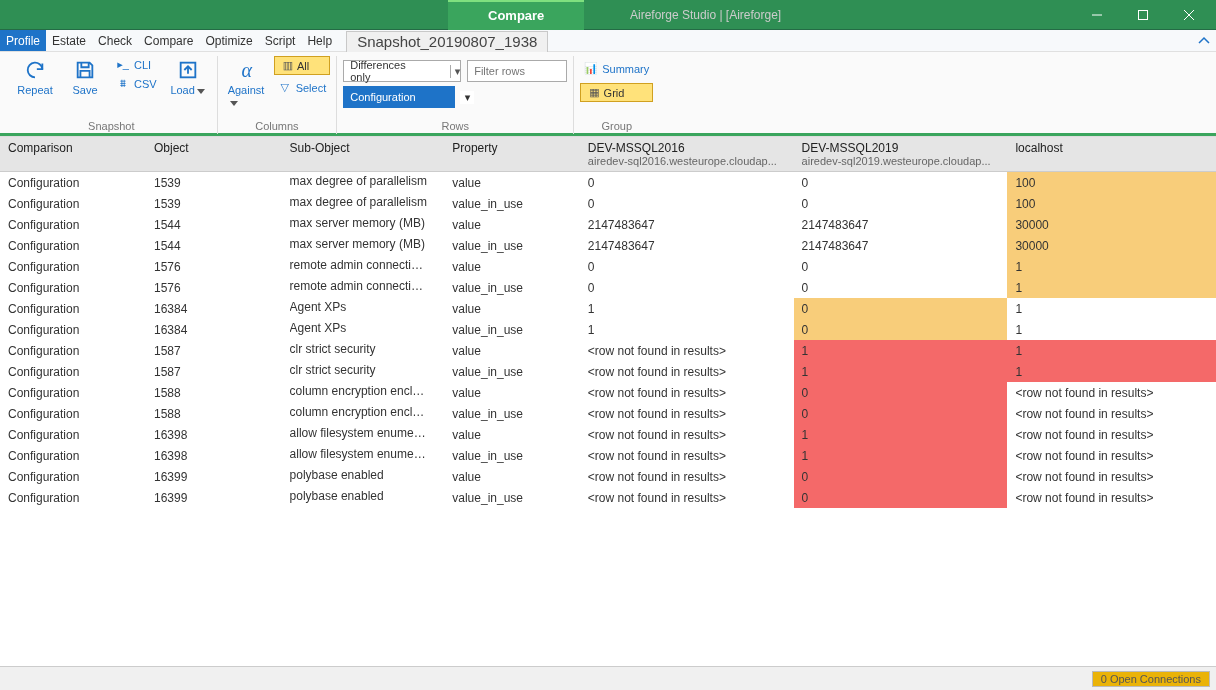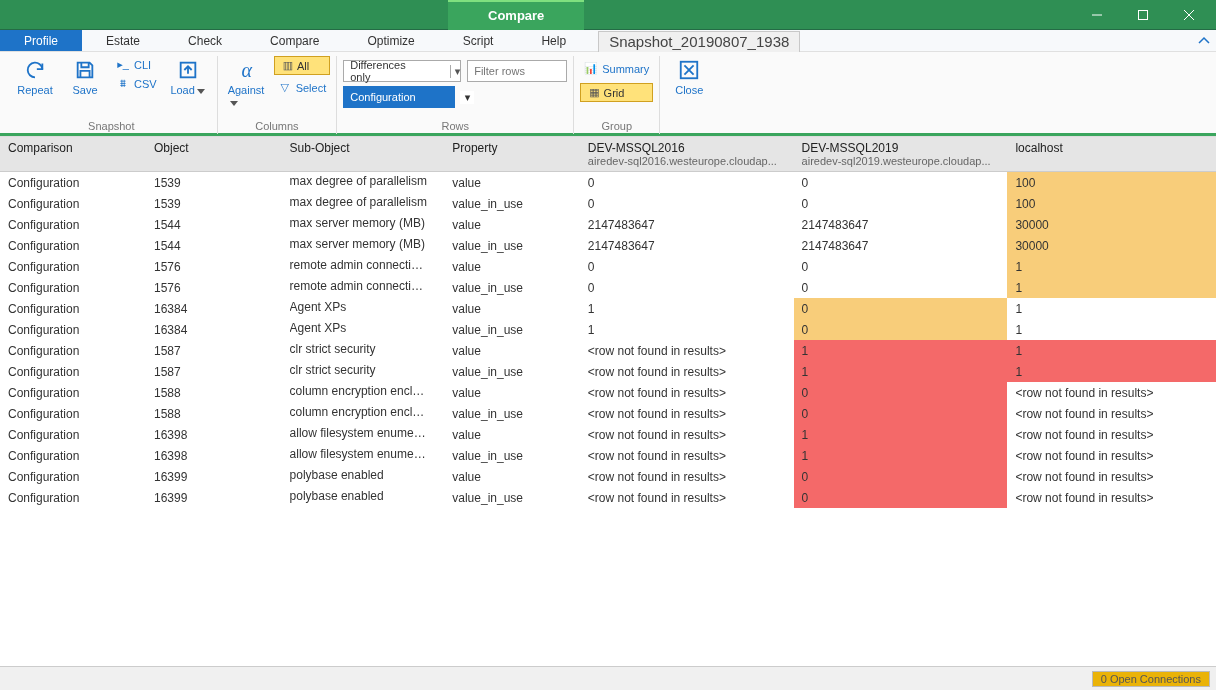--- a/index.html
+++ b/index.html
@@ -74,21 +74,21 @@
   .win-btn svg { width: 10px; height: 10px; }
   .menubar {
     height: 22px;
     display: flex;
     align-items: stretch;
     background: #f7f9fb;
     border-bottom: 1px solid #e0e0e0;
     position: relative;
   }
   .menu-item {
-    padding: 0 24px;
+    padding: 0 6px;
     line-height: 22px;
     font-size: 12px;
     color: #333;
     cursor: pointer;
   }
   .menu-item.active {
     background: #1e73c8;
     color: #fff;
   }
   .subtab {
@@ -296,20 +296,21 @@
   .ellipsis { white-space:nowrap; overflow:hidden; text-overflow:ellipsis; max-width:140px; display:inline-block;}
 </style>
 </head>
 <body>
 
 <div class="titlebar" style="background:#2f8f54;">
   <div class="titlebar-inner">
     <div class="doc-tab-area">
       <span class="doc-tab active">Compare</span>
     </div>
+    <span class="title-text">Aireforge Studio |  [Aireforge]</span>
   </div>
   <div class="win-controls">
     <div class="win-btn">
       <svg viewBox="0 0 10 10">
           <line x1="0" y1="5" x2="10" y2="5" stroke="#fff" stroke-width="1"></line>
         </svg>
     </div>
     <div class="win-btn">
       <svg viewBox="0 0 10 10">
           <rect x="0.5" y="0.5" width="9" height="9" fill="none" stroke="#fff" stroke-width="1"></rect>
@@ -433,35 +434,20 @@
         </div>
         <div class="rb-btn-yellow">
           <span style="color:#555;">▦</span>
           <span>Grid</span>
         </div>
       </div>
     </div>
     <div class="ribbon-group-label">Group</div>
   </div>
 
-  <div class="ribbon-group" style="border-right:none;">
-    <div class="ribbon-group-body">
-      <div class="rb-bigbtn">
-        <span class="icon">
-          <svg width="22" height="22" viewBox="0 0 24 24">
-              <rect x="3" y="3" width="18" height="18" fill="none" stroke="#1e73c8" stroke-width="2"></rect>
-              <line x1="7" y1="7" x2="17" y2="17" stroke="#1e73c8" stroke-width="2"></line>
-              <line x1="17" y1="7" x2="7" y2="17" stroke="#1e73c8" stroke-width="2"></line>
-            </svg>
-        </span>
-        <span>Close</span>
-      </div>
-    </div>
-    <div class="ribbon-group-label">&nbsp;</div>
-  </div>
 
 </div>
 
 <div class="grid-area">
   <table class="data">
     <thead>
       <tr>
         <th class="col-comp">Comparison</th>
         <th class="col-obj">Object</th>
         <th class="col-sub">Sub-Object</th>

